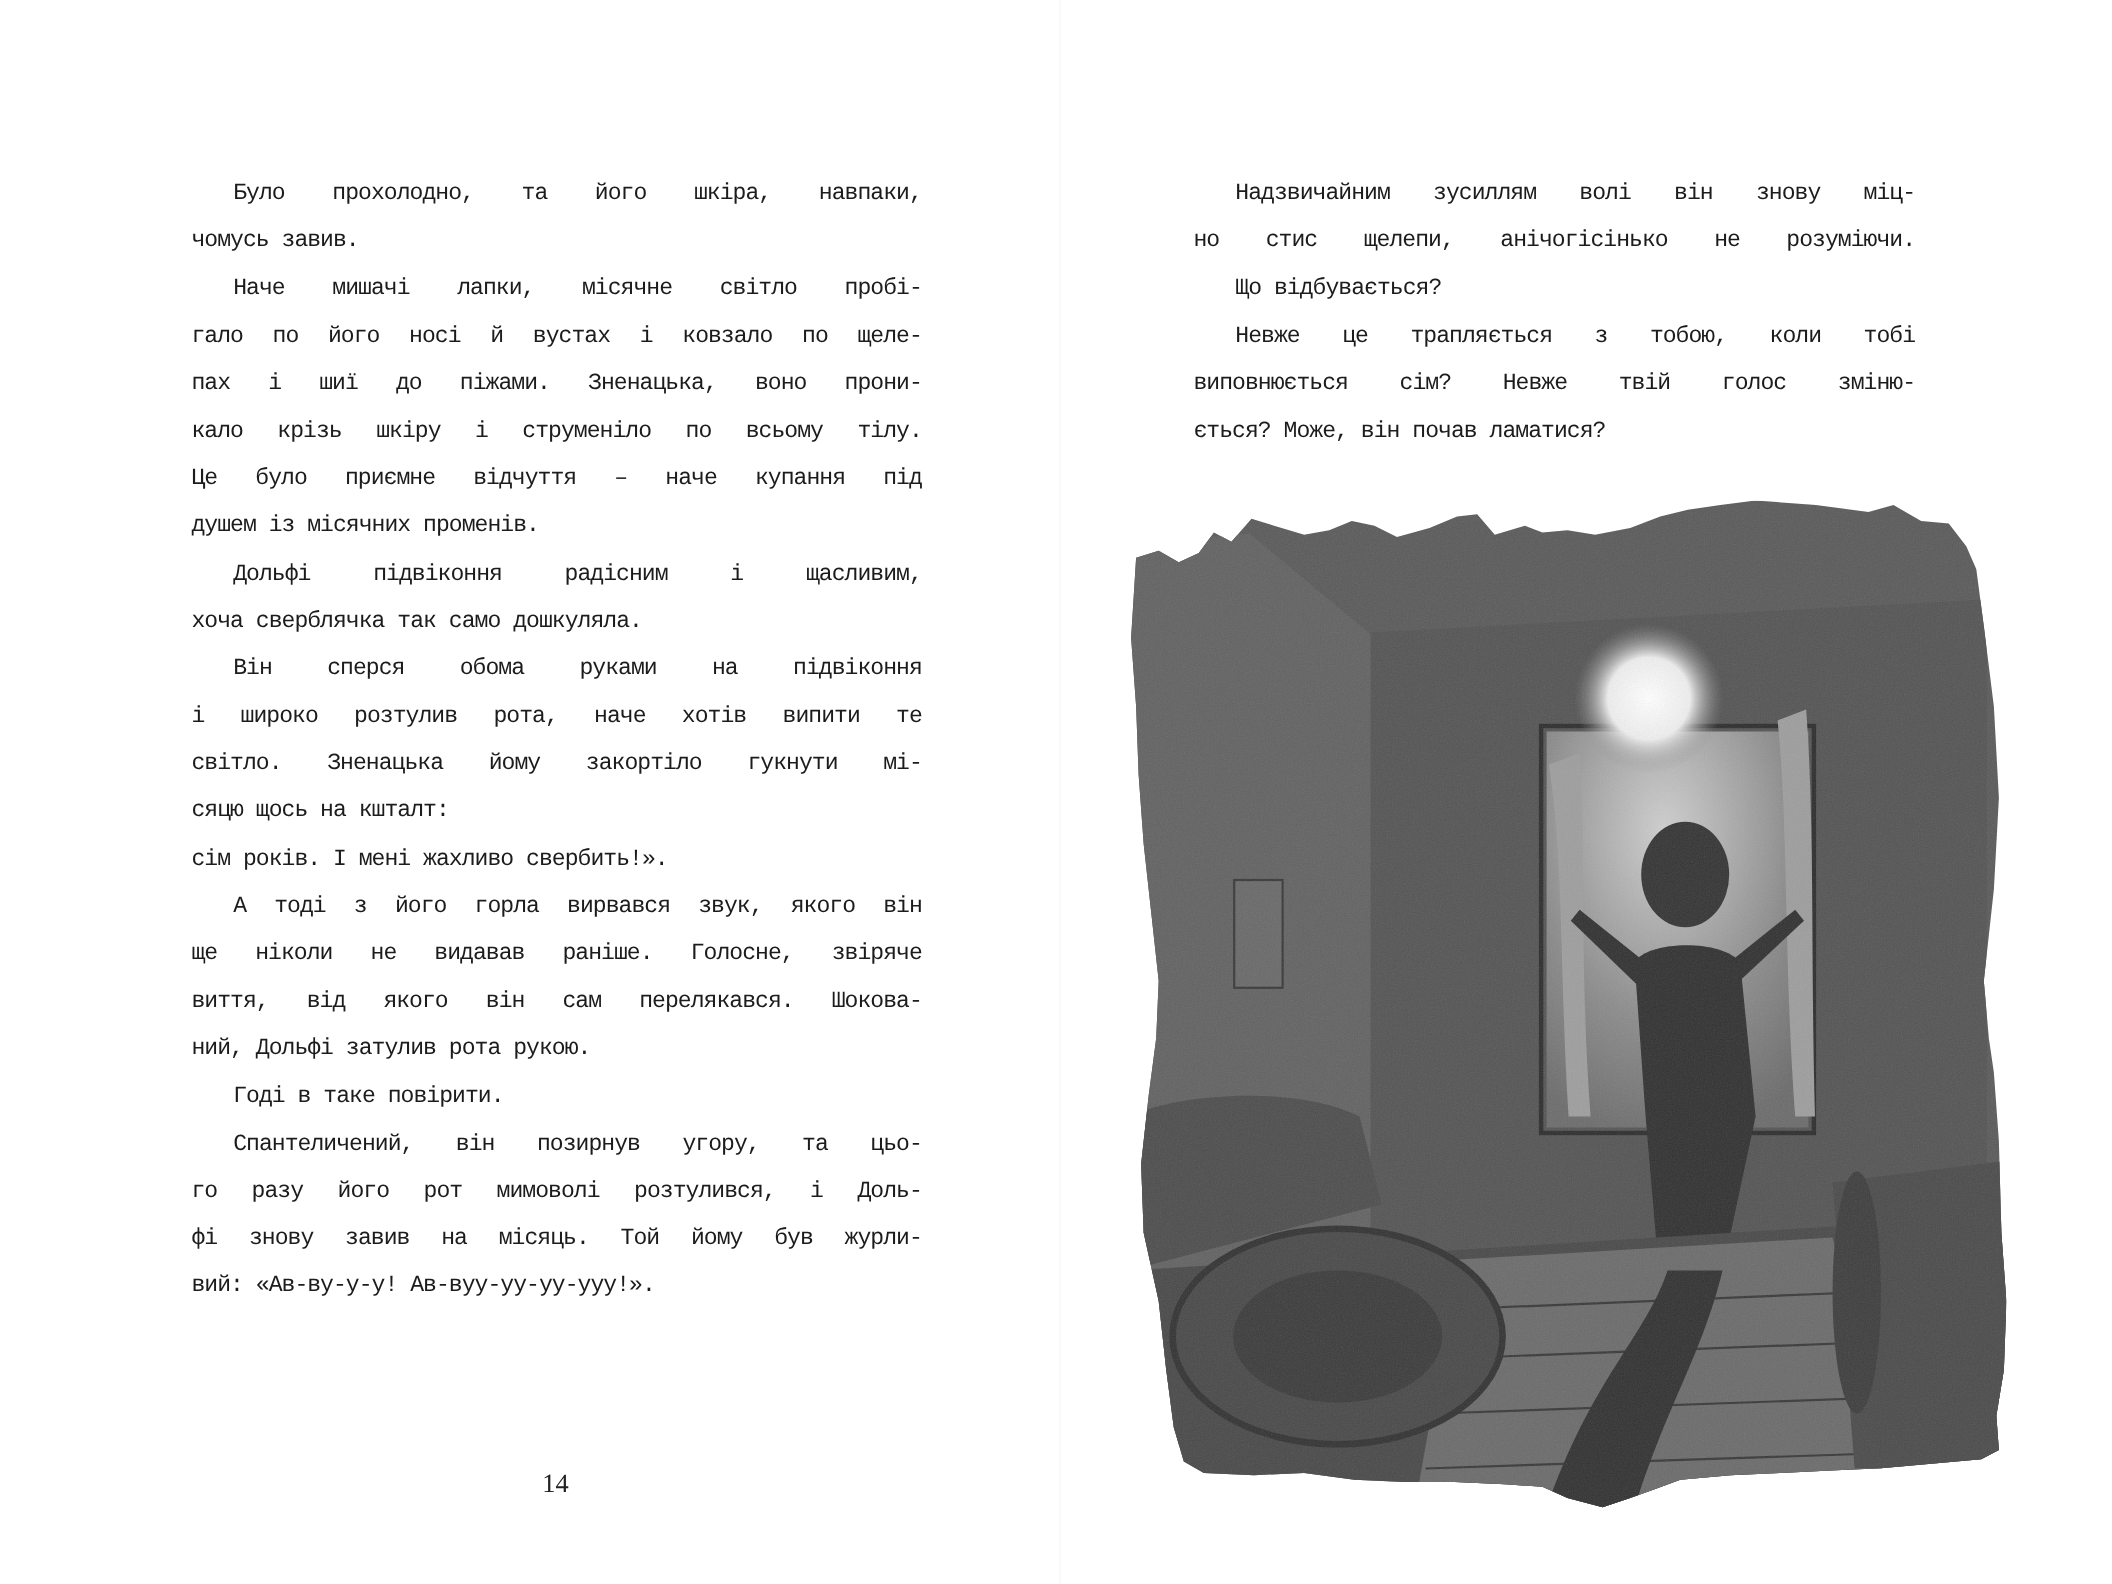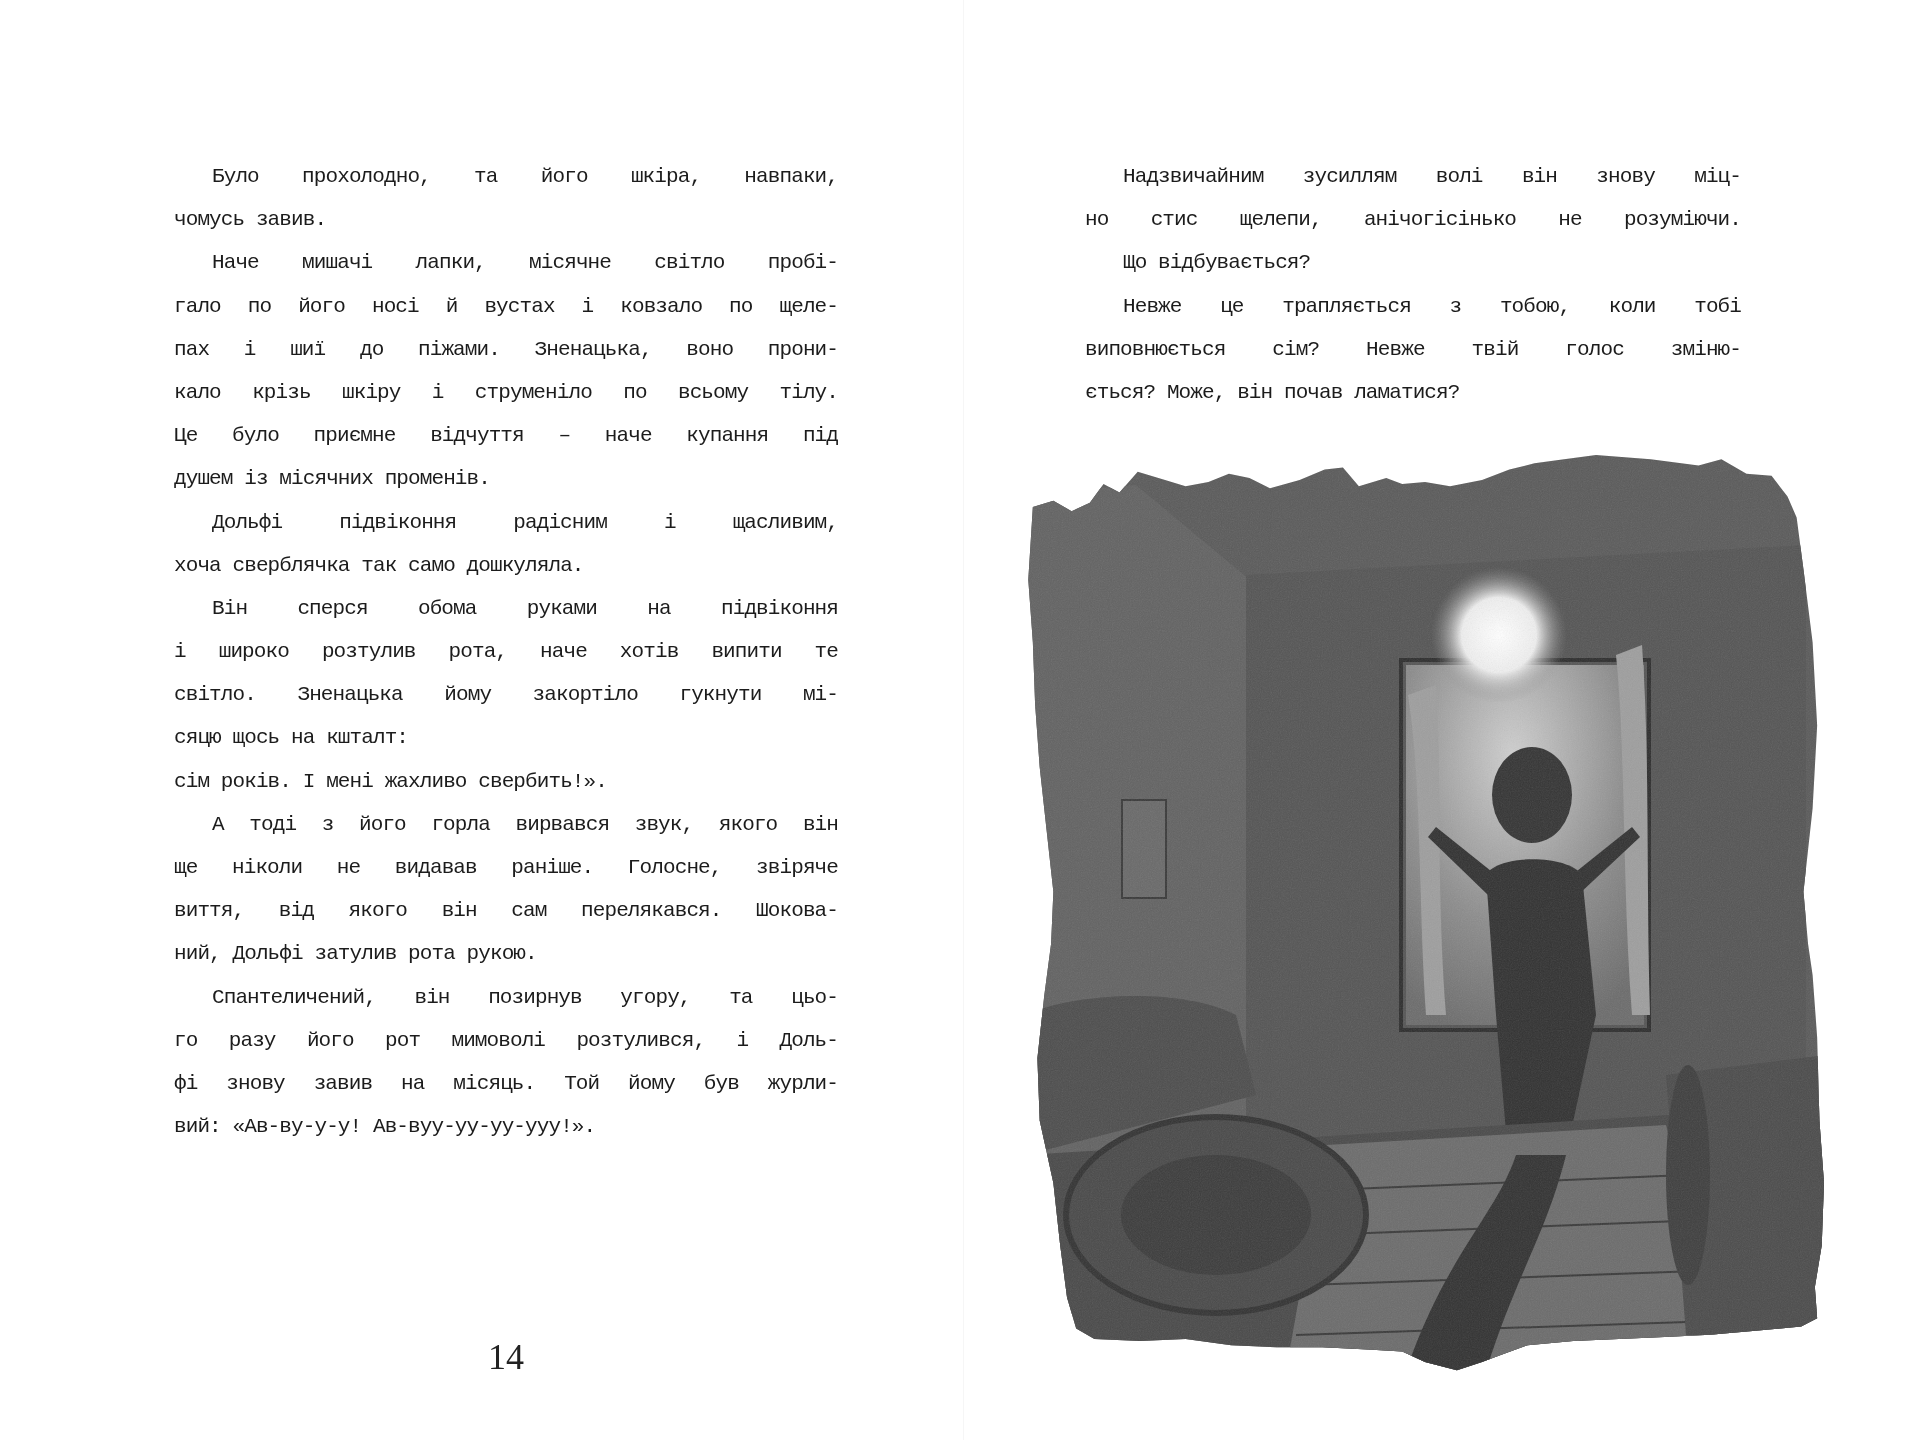--- a/index.html
+++ b/index.html
@@ -7,21 +7,21 @@
   .spread { position:absolute; left:0; top:0; width:1920px; height:1440px; background:#ffffff; }
   .gutter { position:absolute; left:963px; top:0; width:1px; height:1440px; background:#f6f6f6; }
   .page-text { position:absolute; font-family:Liberation Mono, monospace; color:#1c1c1c;
                font-size:21px; line-height:43.2px; letter-spacing:-0.9px; }
   .line { height:43.2px; white-space:nowrap; display:block; }
   .line.justify { text-align:justify; text-align-last:justify; }
   .line.indent { padding-left:38px; }
   #left-text { left:174px; top:155px; width:664px; }
   #right-text { left:1085px; top:155px; width:656px; }
   .page-number { position:absolute; left:488px; top:1336px; width:34px; text-align:center;
-                 font-family:"Liberation Serif", serif; font-size:36px; color:#222; }
+                 font-family:"Liberation Serif", serif; font-size:24px; color:#222; }
   .illustration { position:absolute; left:1026px; top:455px; width:800px; height:916px; }
 </style>
 </head>
 <body>
 
 <div class="spread">
   <div class="gutter"></div>
 
   <div id="left-text" class="page-text">
       <span class="line justify indent">Було прохолодно, та його шкіра, навпаки,</span>
@@ -36,20 +36,21 @@
       <span class="line">хоча сверблячка так само дошкуляла.</span>
       <span class="line justify indent">Він сперся обома руками на підвіконня</span>
       <span class="line justify">і широко розтулив рота, наче хотів випити те</span>
       <span class="line justify">світло. Зненацька йому закортіло гукнути мі-</span>
       <span class="line">сяцю щось на кшталт:</span>
       <span class="line">сім років. І мені жахливо свербить!».</span>
       <span class="line justify indent">А тоді з його горла вирвався звук, якого він</span>
       <span class="line justify">ще ніколи не видавав раніше. Голосне, звіряче</span>
       <span class="line justify">виття, від якого він сам перелякався. Шокова-</span>
       <span class="line">ний, Дольфі затулив рота рукою.</span>
+      <span class="line indent">Годі в таке повірити.</span>
       <span class="line justify indent">Спантеличений, він позирнув угору, та цьо-</span>
       <span class="line justify">го разу його рот мимоволі розтулився, і Доль-</span>
       <span class="line justify">фі знову завив на місяць. Той йому був журли-</span>
       <span class="line">вий: «Ав-ву-у-у! Ав-вуу-уу-уу-ууу!».</span>
     </div>
   <div class="page-number">14</div>
 
   <div id="right-text" class="page-text">
       <span class="line justify indent">Надзвичайним зусиллям волі він знову міц-</span>
       <span class="line justify">но стис щелепи, анічогісінько не розуміючи.</span>

